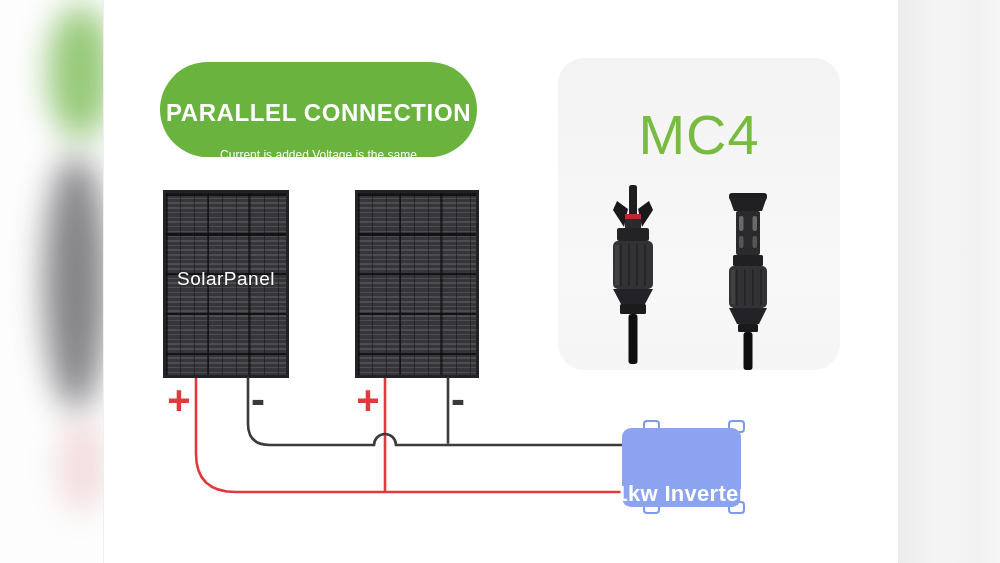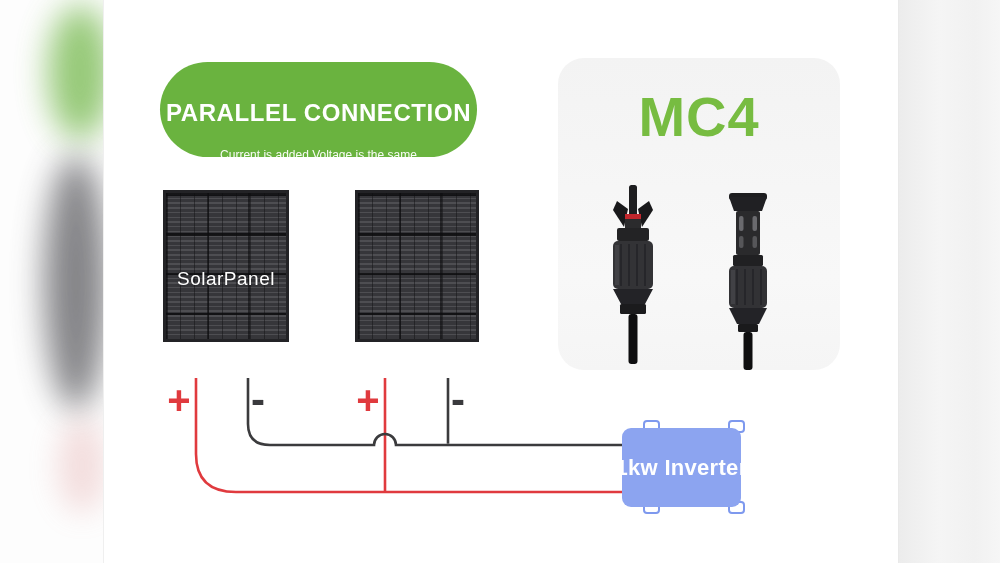--- a/index.html
+++ b/index.html
@@ -22,25 +22,25 @@
 
   
   .badge { position: absolute; left: 160px; top: 62px; width: 317px; height: 95px; border-radius: 48px;
     display: flex; flex-direction: column; align-items: center; justify-content: center; }
   .badge-title { color: #fff; font-size: 24px; font-weight: 700; letter-spacing: .6px; white-space: nowrap; margin-top: 41px; }
   .badge-sub { color: rgba(255,255,255,.96); font-size: 12px; font-weight: 500; margin-top: 21px; white-space: nowrap; }
 
   
   .mc4-card { position: absolute; left: 558px; top: 58px; width: 282px; height: 312px; border-radius: 26px;
     background: linear-gradient(180deg, #f3f3f3, #f8f8f8 70%, #f5f5f5); overflow: hidden; }
-  .mc4-label { text-align: center; margin-top: 26px; font-size: 56px; font-weight: 700; letter-spacing: 1px; }
+  .mc4-label { text-align: center; margin-top: 44px; font-size: 56px; font-weight: 400; letter-spacing: 1px; }
   .mc4-svg { position: absolute; left: 0; top: 0; width: 282px; height: 312px; }
 
   
-  .solar-panel { position: absolute; top: 190px; height: 152px; border: 3px solid #232326;
+  .solar-panel { position: absolute; top: 190px; height: 188px; border: 3px solid #232326;
     background-color: #38383c;
     background-image:
       repeating-linear-gradient(to bottom, rgba(12,12,14,.85) 0 2.5px, transparent 2.5px 40px),
       repeating-linear-gradient(to right, rgba(8,8,10,.55) 0 2px, transparent 2px 41px),
       repeating-linear-gradient(to right, rgba(18,18,20,.5) 0 1px, transparent 1px 14px),
       repeating-linear-gradient(to bottom, #4e4e52 0 1.5px, #36363a 1.5px 4.7px);
   }
   .panel-1 { left: 163px; width: 126px; }
   .panel-2 { left: 355px; width: 124px; }
   .panel-label { position: absolute; left: 0; top: 75px; width: 100%; text-align: center;
@@ -54,21 +54,21 @@
   .t-plus-1 { left: 162px; width: 34px; }
   .t-minus-1 { left: 244px; width: 28px; }
   .t-plus-2 { left: 351px; width: 34px; }
   .t-minus-2 { left: 444px; width: 28px; }
 
   
   .wires-svg { position: absolute; left: 0; top: 0; width: 1000px; height: 563px; pointer-events: none; }
 
   
   .inverter { position: absolute; left: 622px; top: 428px; width: 119px; height: 79px; border-radius: 9px;
-    display: flex; align-items: center; justify-content: center; z-index: 3; }
+    display: flex; align-items: flex-end; justify-content: center; z-index: 3; }
   .inverter-label { color: #fff; font-size: 22px; font-weight: 600; letter-spacing: .3px; white-space: nowrap; }
   .inv-tab { position: absolute; width: 17px; height: 13px; background: #fff; border: 2.5px solid #7e99ee;
     border-radius: 4px; z-index: 2; }
   .tab-tl { left: 643px; top: 420px; }
   .tab-tr { left: 728px; top: 420px; }
   .tab-bl { left: 643px; top: 501px; }
   .tab-br { left: 728px; top: 501px; }
 </style>
 </head>
 <body>

